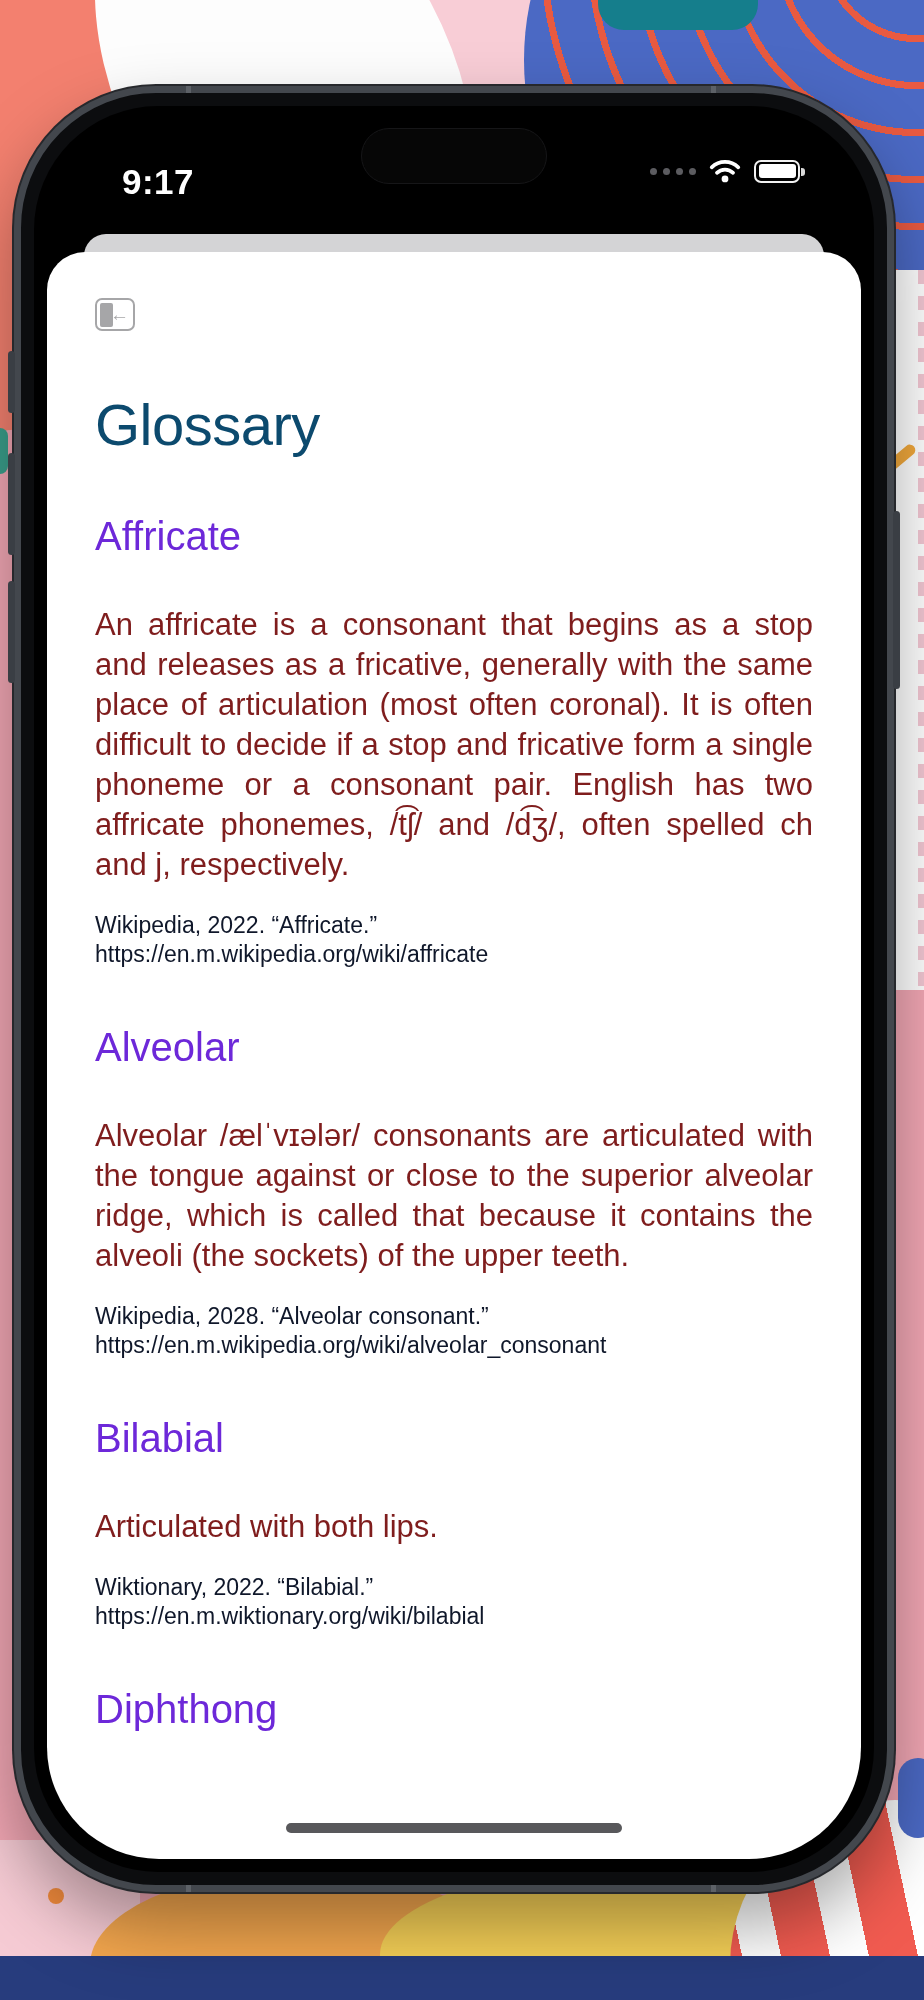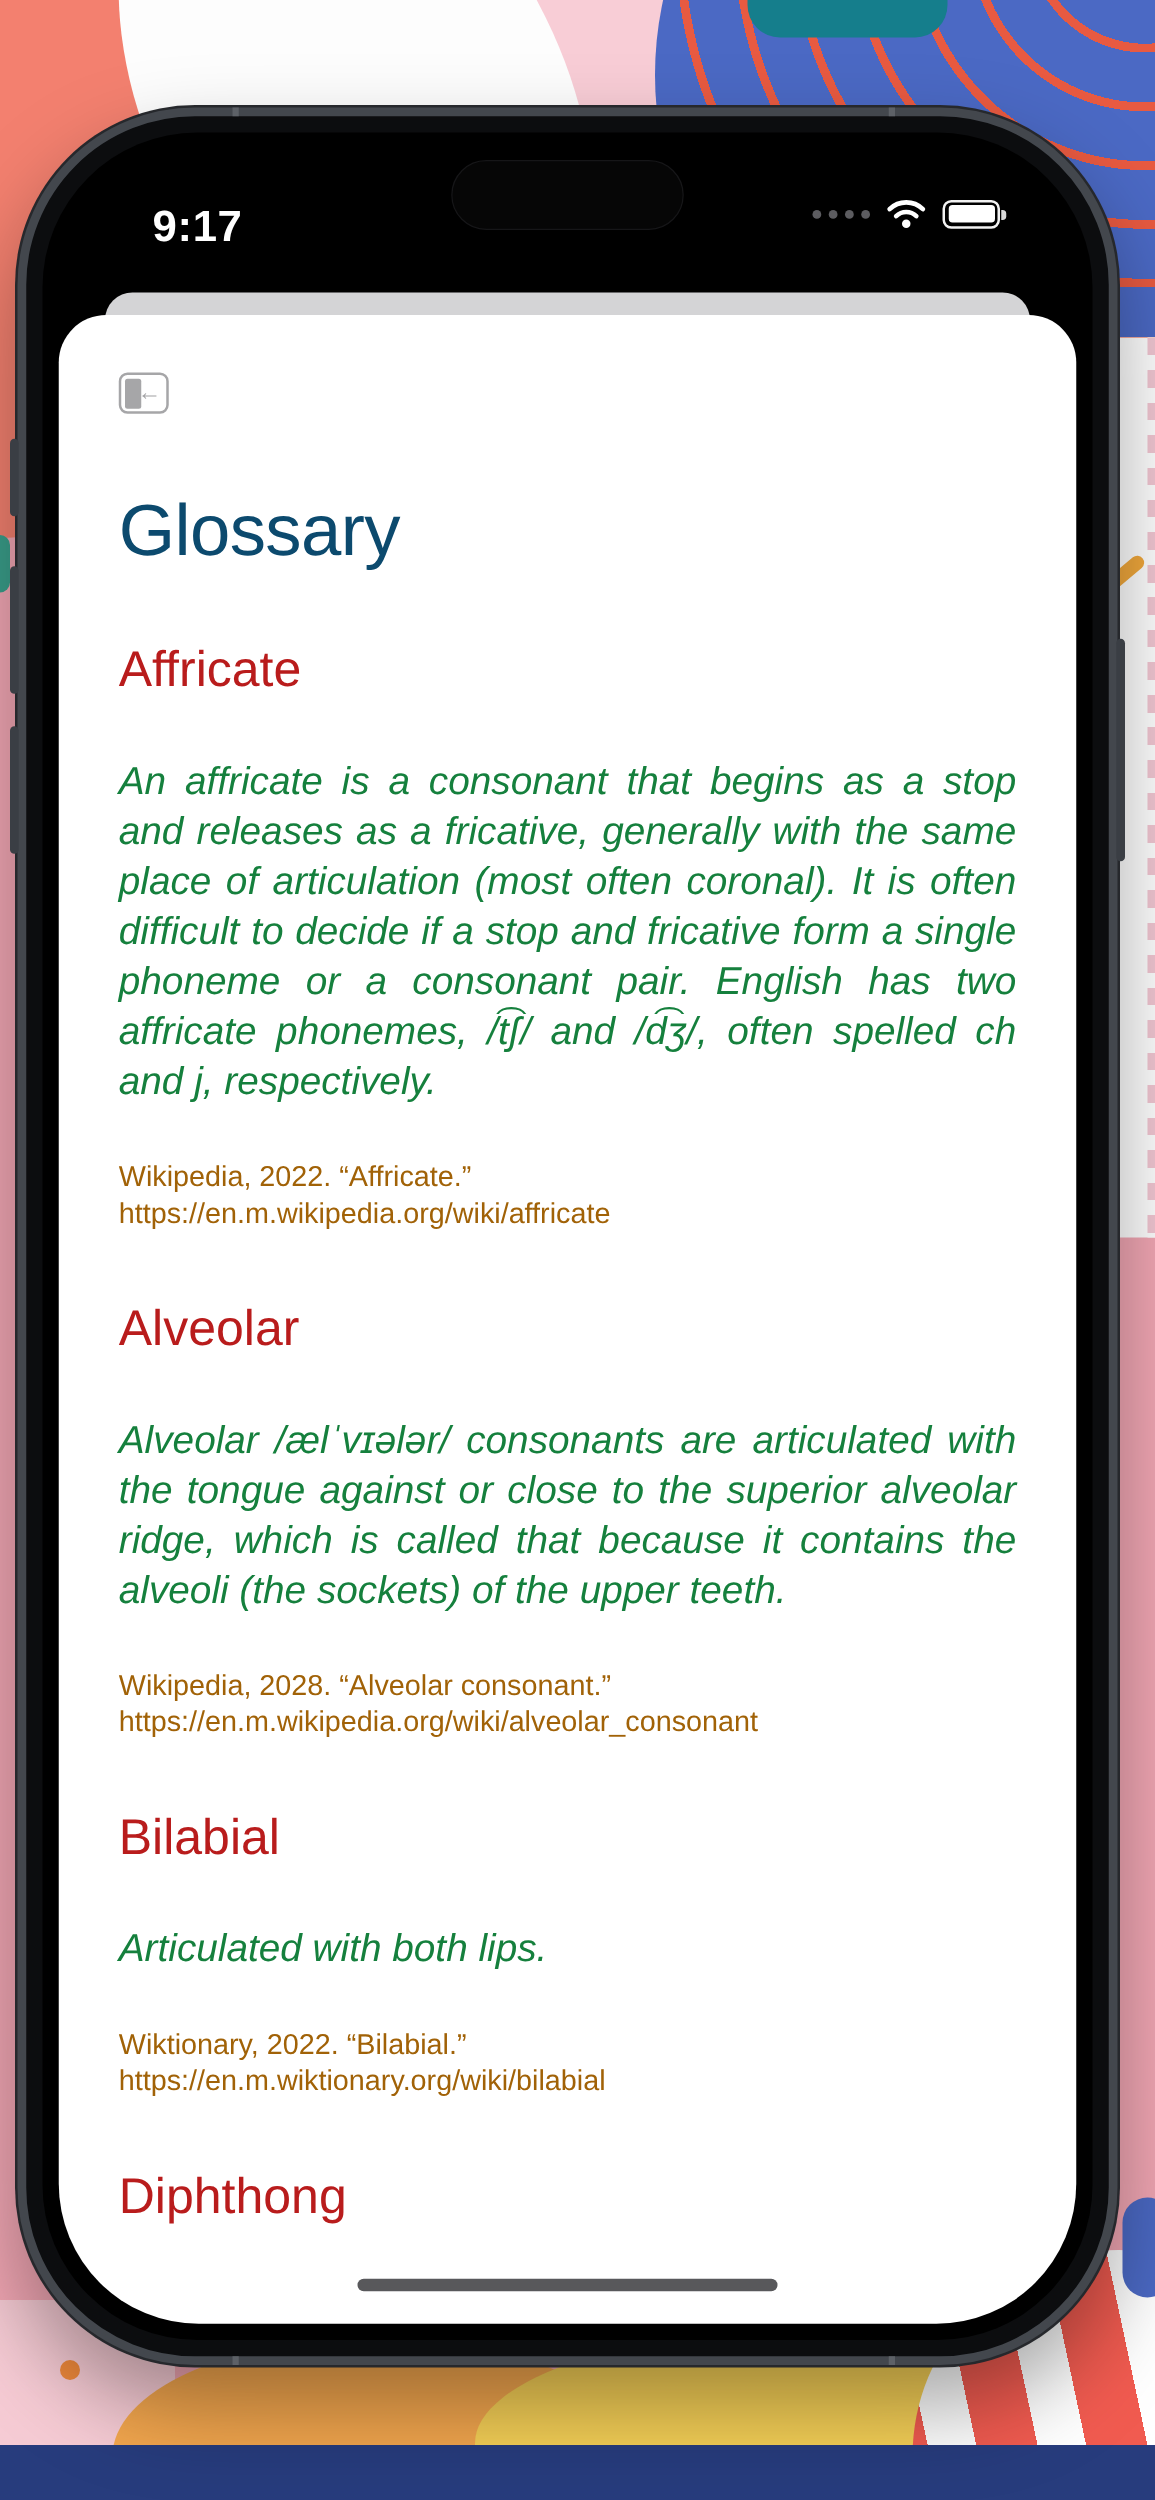--- a/index.html
+++ b/index.html
@@ -75,23 +75,23 @@
   .content { position:absolute; inset:0; padding:46px 48px 0 48px; }
 
   
   .nav-icon { position:relative; width:40px; height:33px; border:2.5px solid #a6a6a8; border-radius:7px; cursor:pointer; }
   .nav-icon .pane { position:absolute; left:2.5px; top:2.5px; bottom:2.5px; width:13px; background:#a6a6a8; border-radius:2px; }
   .nav-icon .arrow { position:absolute; right:4px; top:50%; transform:translateY(-54%);
     color:#a6a6a8; font-size:19px; font-weight:700; line-height:1; }
 
   .page-title { margin-top:60px; font-size:58px; font-weight:500; color:#0c4a6e; letter-spacing:-0.5px; }
 
-  .term { margin-top:56px; font-size:40px; font-weight:500; color:#b91c1c; }
-  .definition { margin-top:46px; font-size:31px; line-height:40px; color:#15803d; text-align:justify;font-style:italic; }
-  .citation { margin-top:42px; font-size:23px; line-height:29px; color:#a16207; }
+  .term { margin-top:56px; font-size:40px; font-weight:500; color:#6d28d9; }
+  .definition { margin-top:46px; font-size:31px; line-height:40px; color:#7f1d1d; text-align:justify; }
+  .citation { margin-top:26px; font-size:23px; line-height:29px; color:#0f172a; }
 
   .home-indicator { position:absolute; left:50%; bottom:26px; transform:translateX(-50%);
     width:336px; height:10px; border-radius:6px; background:#58585b; cursor:grab; }
 </style>
 </head>
 <body>
 
 <div class="bg">
   <div class="bg-lightpink"></div>
   <div class="bg-blue-field"></div>

